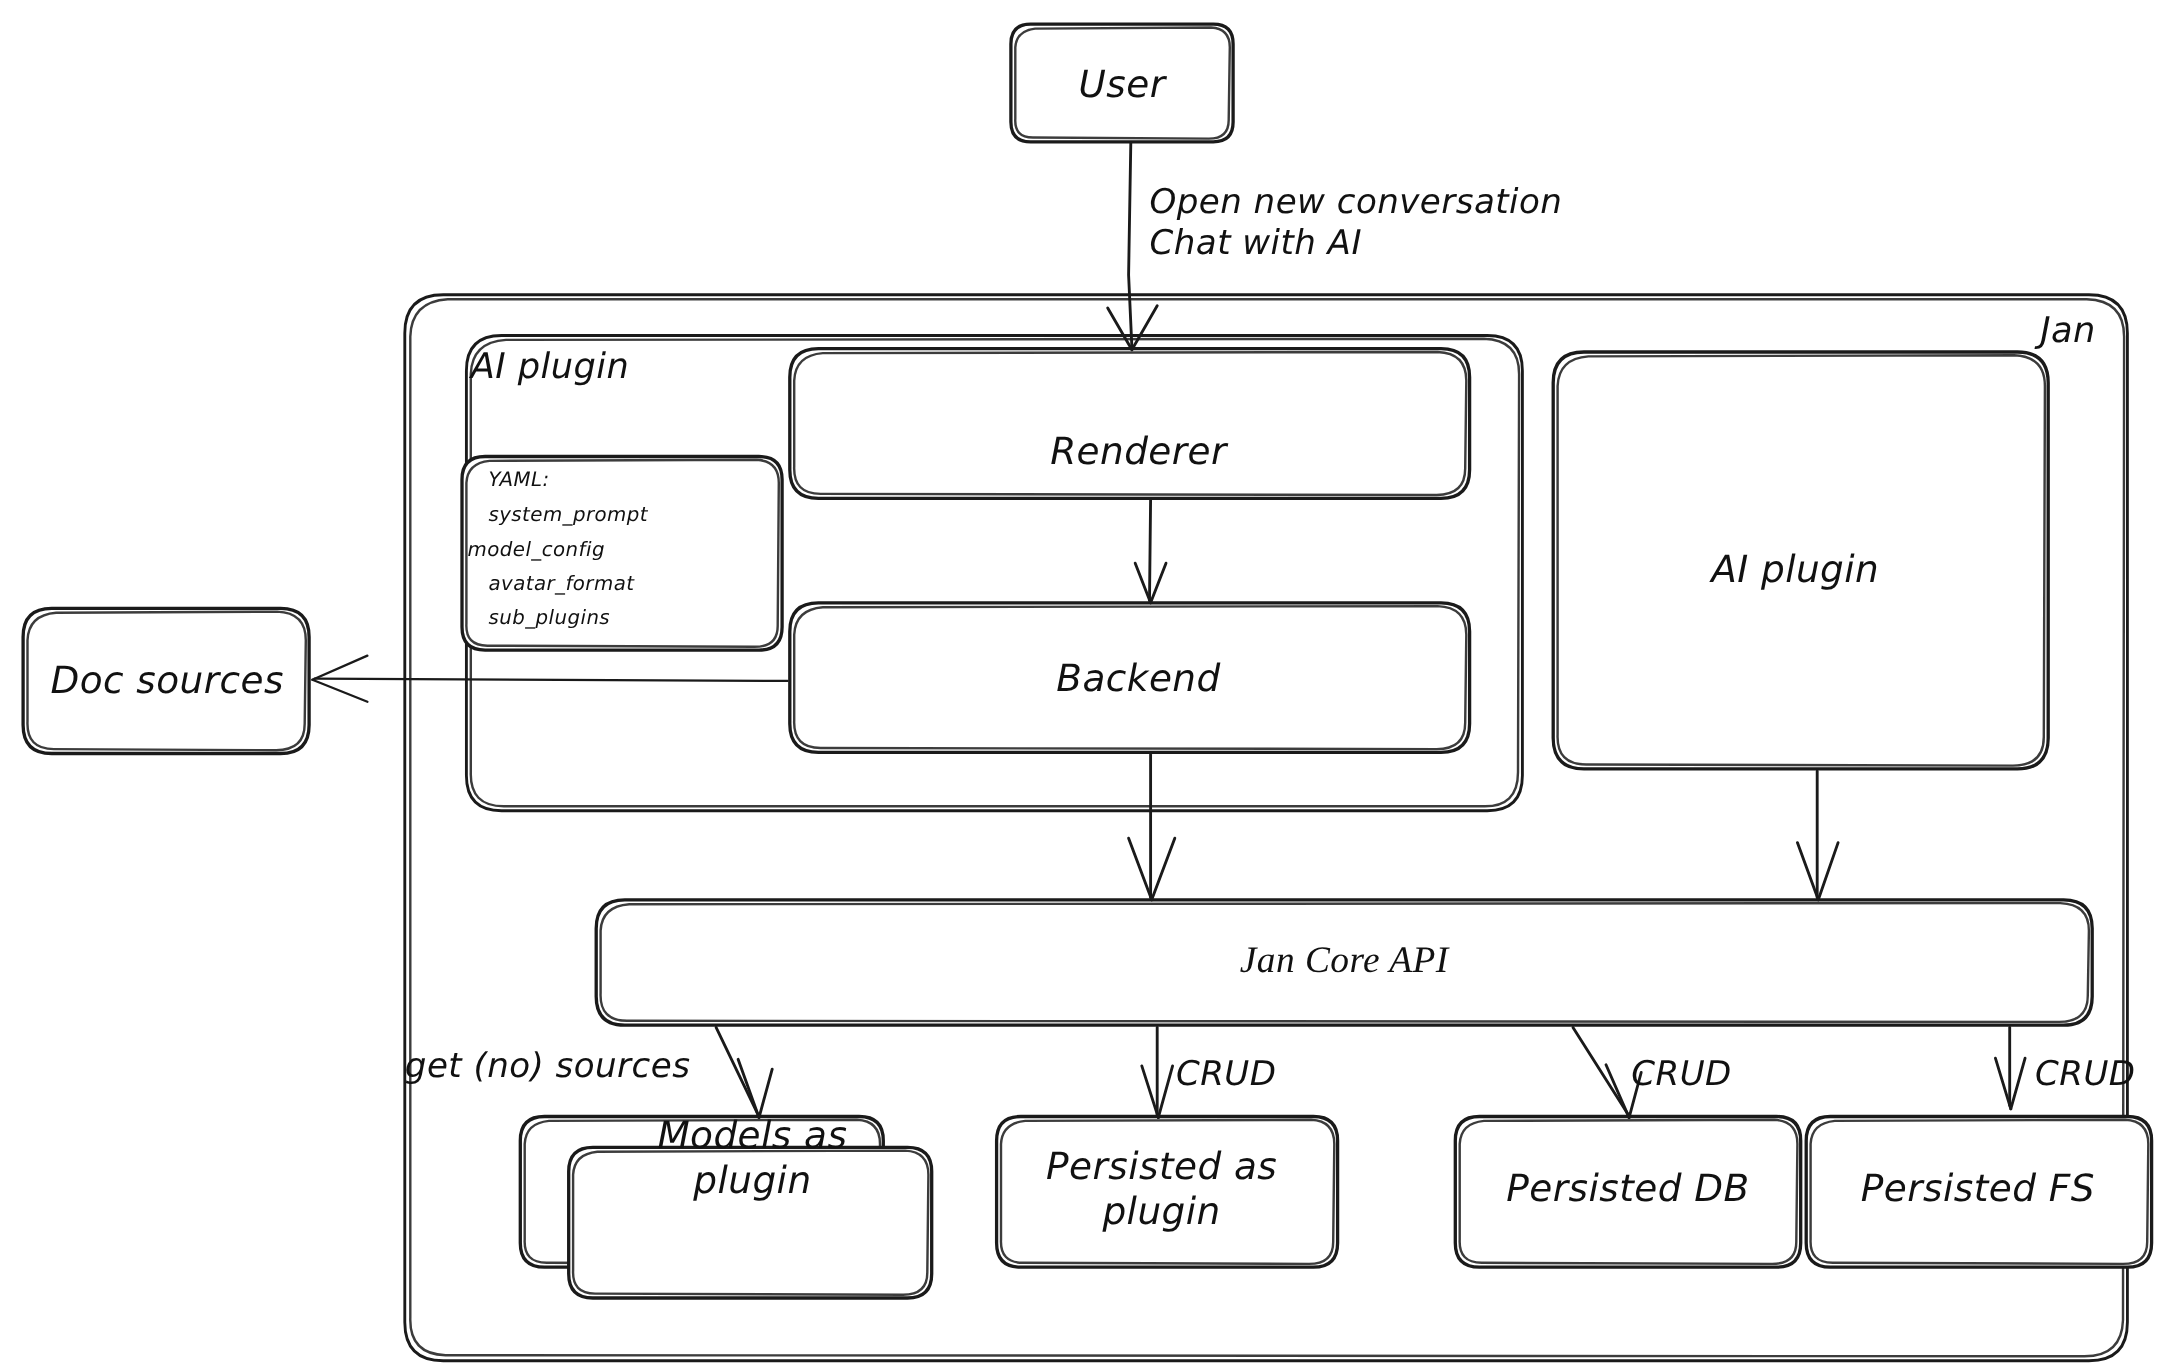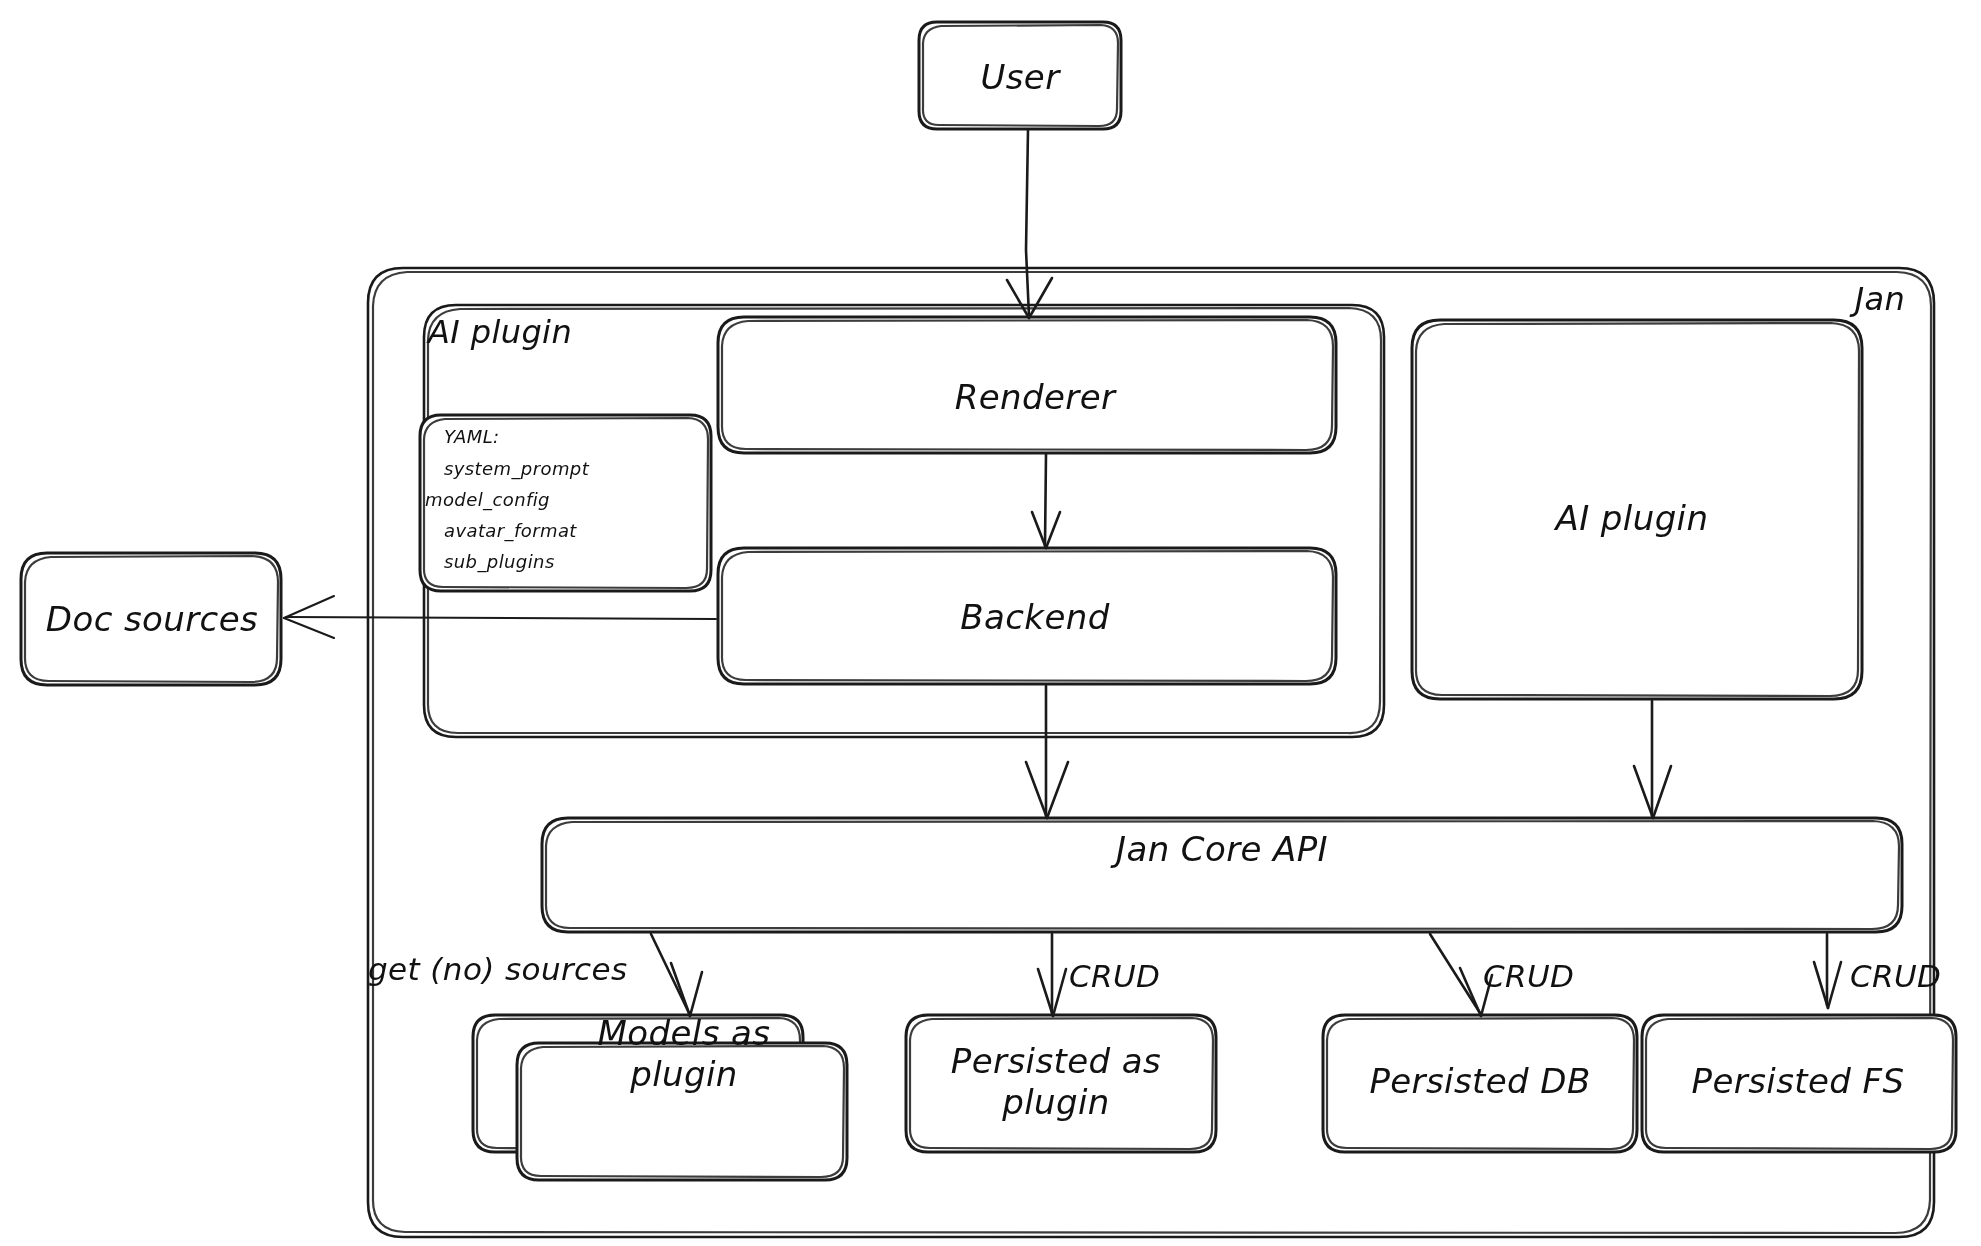--- a/index.html
+++ b/index.html
@@ -228,46 +228,48 @@
     </g>
 
   </svg>
 
   <div class="lbl lbl-group" style="left:1880px; top:300px; transform:translate(-50%,-50%);">Jan</div>
 
   <div class="lbl lbl-group" style="left:428px; top:333px;">AI plugin</div>
 
   <div class="lbl lbl-node" style="left:1020px; top:78px;">User</div>
 
-  <div class="lbl lbl-node" style="left:1035px; top:398px;text-align:center;">Renderer</div>
+  <div class="lbl lbl-node" style="left:1035px; top:412px;text-align:center;">Renderer</div>
 
   <div class="lbl lbl-node" style="left:1035px; top:618px;">Backend</div>
 
   <div class="lbl lbl-node" style="left:1632px; top:519px;">AI plugin</div>
 
   <div class="lbl lbl-node" style="left:152px; top:620px;text-align:center;">Doc sources</div>
 
-  <div class="lbl lbl-node" style="left:1222px; top:850px;">Jan Core API</div>
+  <div class="lbl lbl-node" style="left:1222px; top:873px;font-family:Liberation Serif, serif;">Jan Core API</div>
 
   <div class="lbl lbl-node-2" style="left:684px; top:1054px;">Models as
 plugin</div>
 
   <div class="lbl lbl-node-2" style="left:1056px; top:1082px;">Persisted as
 plugin</div>
 
   <div class="lbl lbl-node" style="left:1480px; top:1082px;">Persisted DB</div>
 
   <div class="lbl lbl-node" style="left:1798px; top:1082px;">Persisted FS</div>
 
   <div class="lbl lbl-yaml" style="left:444px; top:424px;">YAML:</div>
   <div class="lbl lbl-yaml" style="left:444px; top:456px;">system_prompt</div>
   <div class="lbl lbl-yaml" style="left:425px; top:487px;font-style:italic;">model_config</div>
   <div class="lbl lbl-yaml" style="left:444px; top:518px;">avatar_format</div>
   <div class="lbl lbl-yaml" style="left:444px; top:549px;">sub_plugins</div>
 
+  <div class="lbl lbl-edge" style="left:1045px; top:203px;">Open new conversation
+Chat with AI</div>
 
   <div class="lbl lbl-edge" style="left:368px; top:970px;">get (no) sources</div>
 
   <div class="lbl lbl-edge" style="left:1069px; top:977px;">CRUD</div>
 
   <div class="lbl lbl-edge" style="left:1483px; top:977px;">CRUD</div>
 
   <div class="lbl lbl-edge" style="left:1850px; top:977px;">CRUD</div>
 
 </div>

